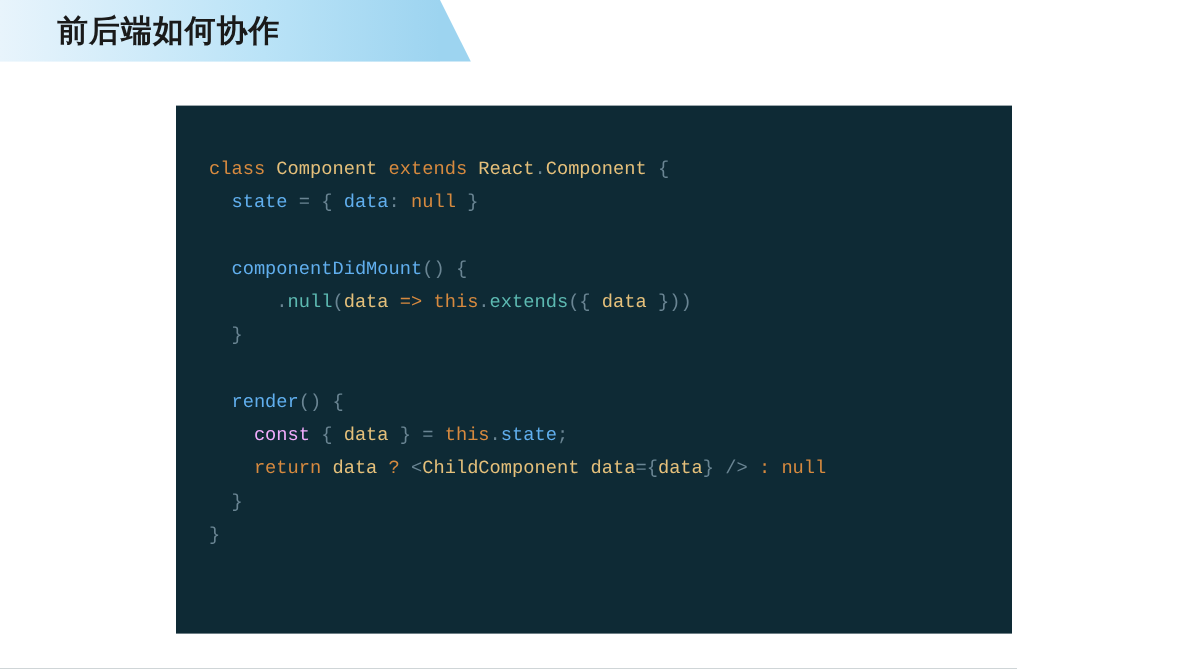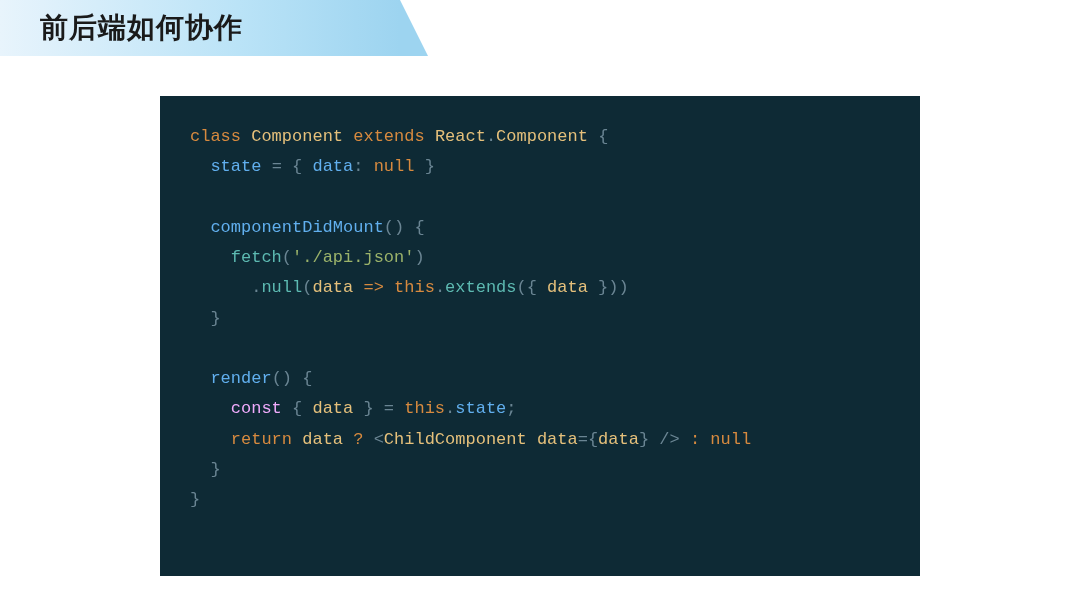--- a/index.html
+++ b/index.html
@@ -16,21 +16,21 @@
       overflow: hidden;
     }
 
     .header-band {
       position: relative;
       width: 400px;
       height: 56px;
       background: linear-gradient(90deg, #e8f4fc 0%, #bae3f7 60%, #9dd4f0 100%);
       display: flex;
       align-items: center;
-      padding-left: 40px;
+      padding-left: 52px;
     }
 
     .header-band::after {
       content: '';
       position: absolute;
       right: -28px;
       top: 0;
       width: 0;
       height: 0;
       border-top: 56px solid transparent;
@@ -42,21 +42,21 @@
       font-weight: 700;
       color: #1a1a1a;
       letter-spacing: 1px;
     }
 
     .code-container {
       margin: 40px auto 0;
       width: 760px;
       height: 480px;
       background: #0e2a35;
-      padding: 26px 30px;
+      padding: 44px 30px;
       font-family: "SF Mono", "Monaco", "Consolas", "Courier New", monospace;
       font-size: 17px;
       line-height: 1.78;
       color: #6a8593;
       overflow: hidden;
     }
 
     .code-line {
       white-space: pre;
     }
@@ -87,21 +87,20 @@
 
 <div class="header-band">
   <div class="slide-title">前后端如何协作</div>
 </div>
 
 <div class="code-container">
 <div class="code-line"><span class="kw-class">class</span> <span class="class-name">Component</span> <span class="kw-extends">extends</span> <span class="react-ns">React</span><span class="punct">.</span><span class="react-ns">Component</span> <span class="punct">{</span></div>
 <div class="code-line">  <span class="property">state</span> <span class="punct">= {</span> <span class="property">data</span><span class="punct">:</span> <span class="kw-null">null</span> <span class="punct">}</span></div>
 <div class="code-line"> </div>
 <div class="code-line">  <span class="method">componentDidMount</span><span class="punct">() {</span></div>
-<div class="code-line">    <span class="func-call">fetch</span><span class="punct">(</span><span class="string">'./api.json'</span><span class="punct">)</span></div>
 <div class="code-line">      <span class="punct">.</span><span class="func-call">null</span><span class="punct">(</span><span class="param">data</span> <span class="arrow">=&gt;</span> <span class="kw-this">this</span><span class="punct">.</span><span class="func-call">extends</span><span class="punct">({ </span><span class="param">data</span><span class="punct"> }))</span></div>
 <div class="code-line">  <span class="punct">}</span></div>
 <div class="code-line"> </div>
 <div class="code-line">  <span class="method">render</span><span class="punct">() {</span></div>
 <div class="code-line">    <span class="kw-const">const</span> <span class="punct">{ </span><span class="param">data</span><span class="punct"> } = </span><span class="kw-this">this</span><span class="punct">.</span><span class="property">state</span><span class="punct">;</span></div>
 <div class="code-line">    <span class="kw-return">return</span> <span class="param">data</span> <span class="ternary">?</span> <span class="jsx-lt">&lt;</span><span class="jsx-tag">ChildComponent</span> <span class="jsx-attr">data</span><span class="punct">={</span><span class="param">data</span><span class="punct">}</span> <span class="jsx-gt">/&gt;</span> <span class="ternary">:</span> <span class="kw-null">null</span></div>
 <div class="code-line">  <span class="punct">}</span></div>
 <div class="code-line"><span class="punct">}</span></div>
 </div>
 

